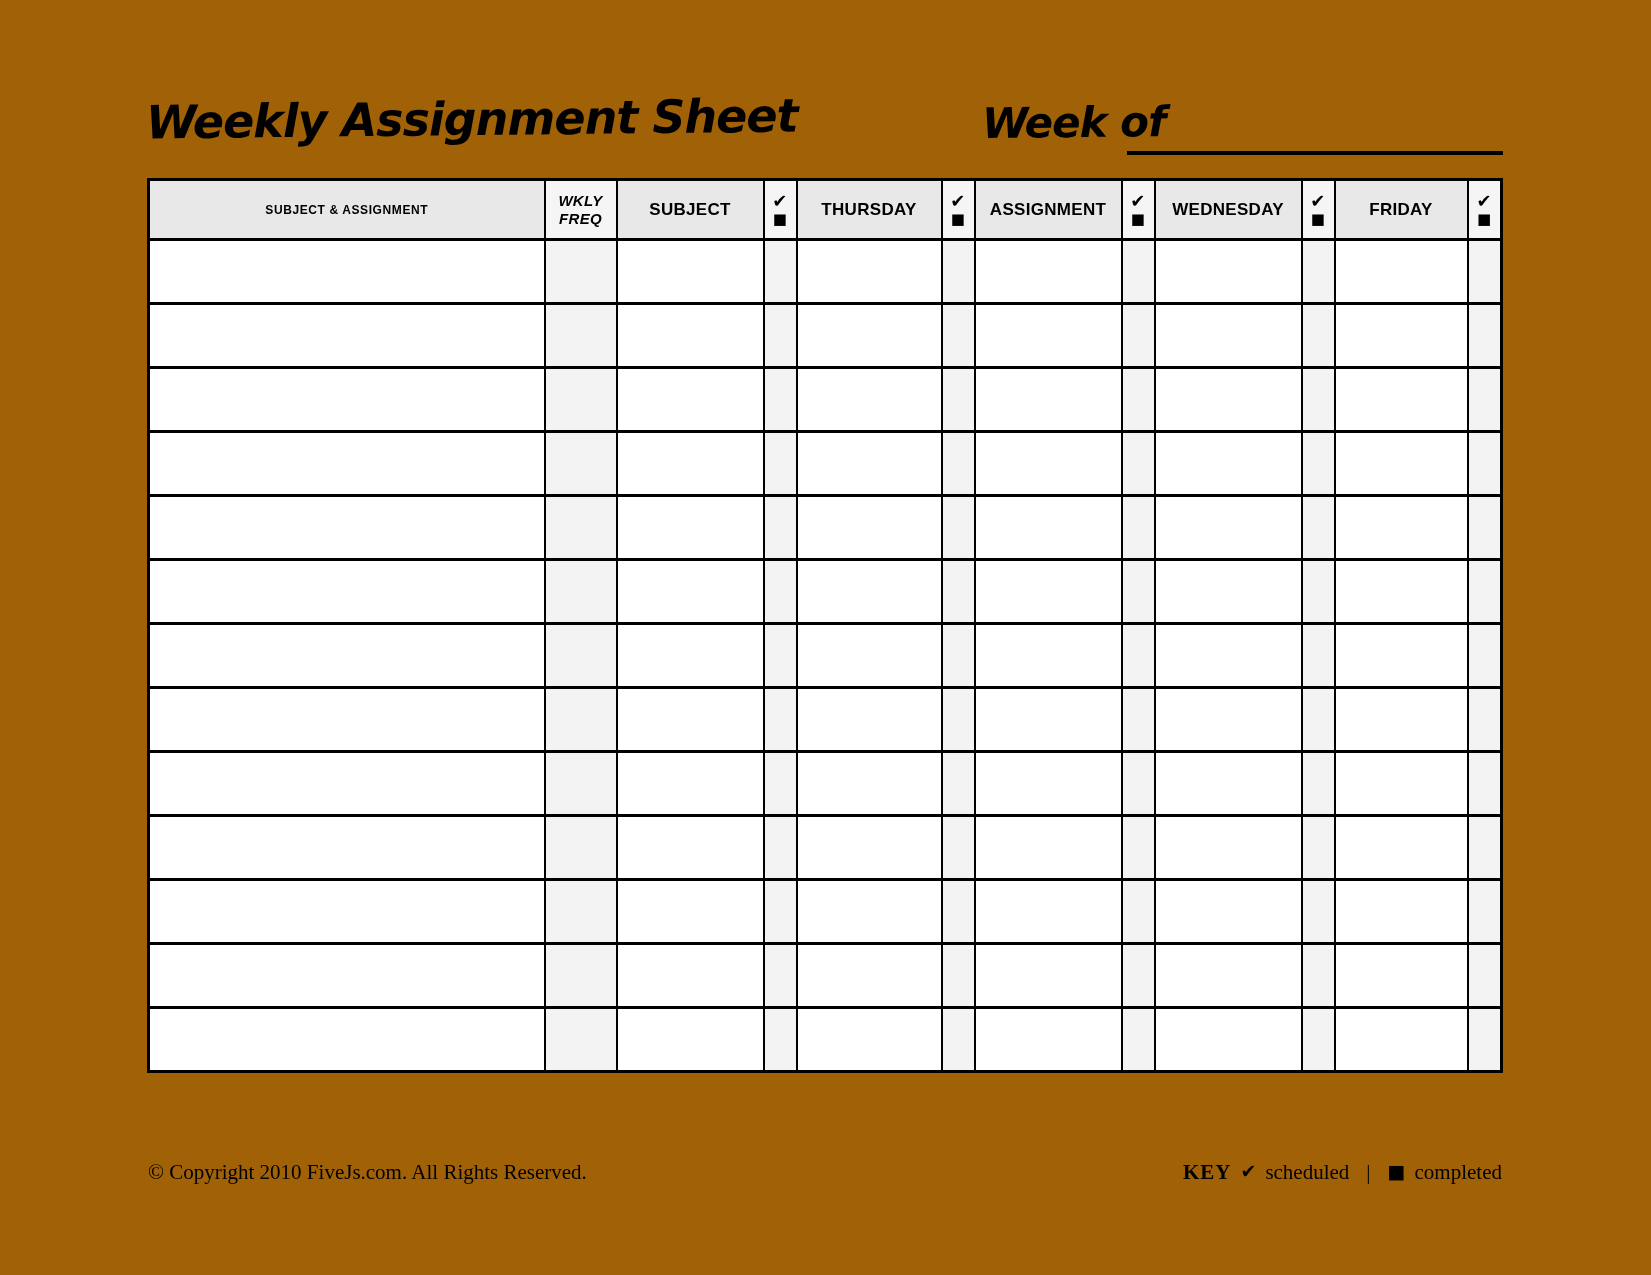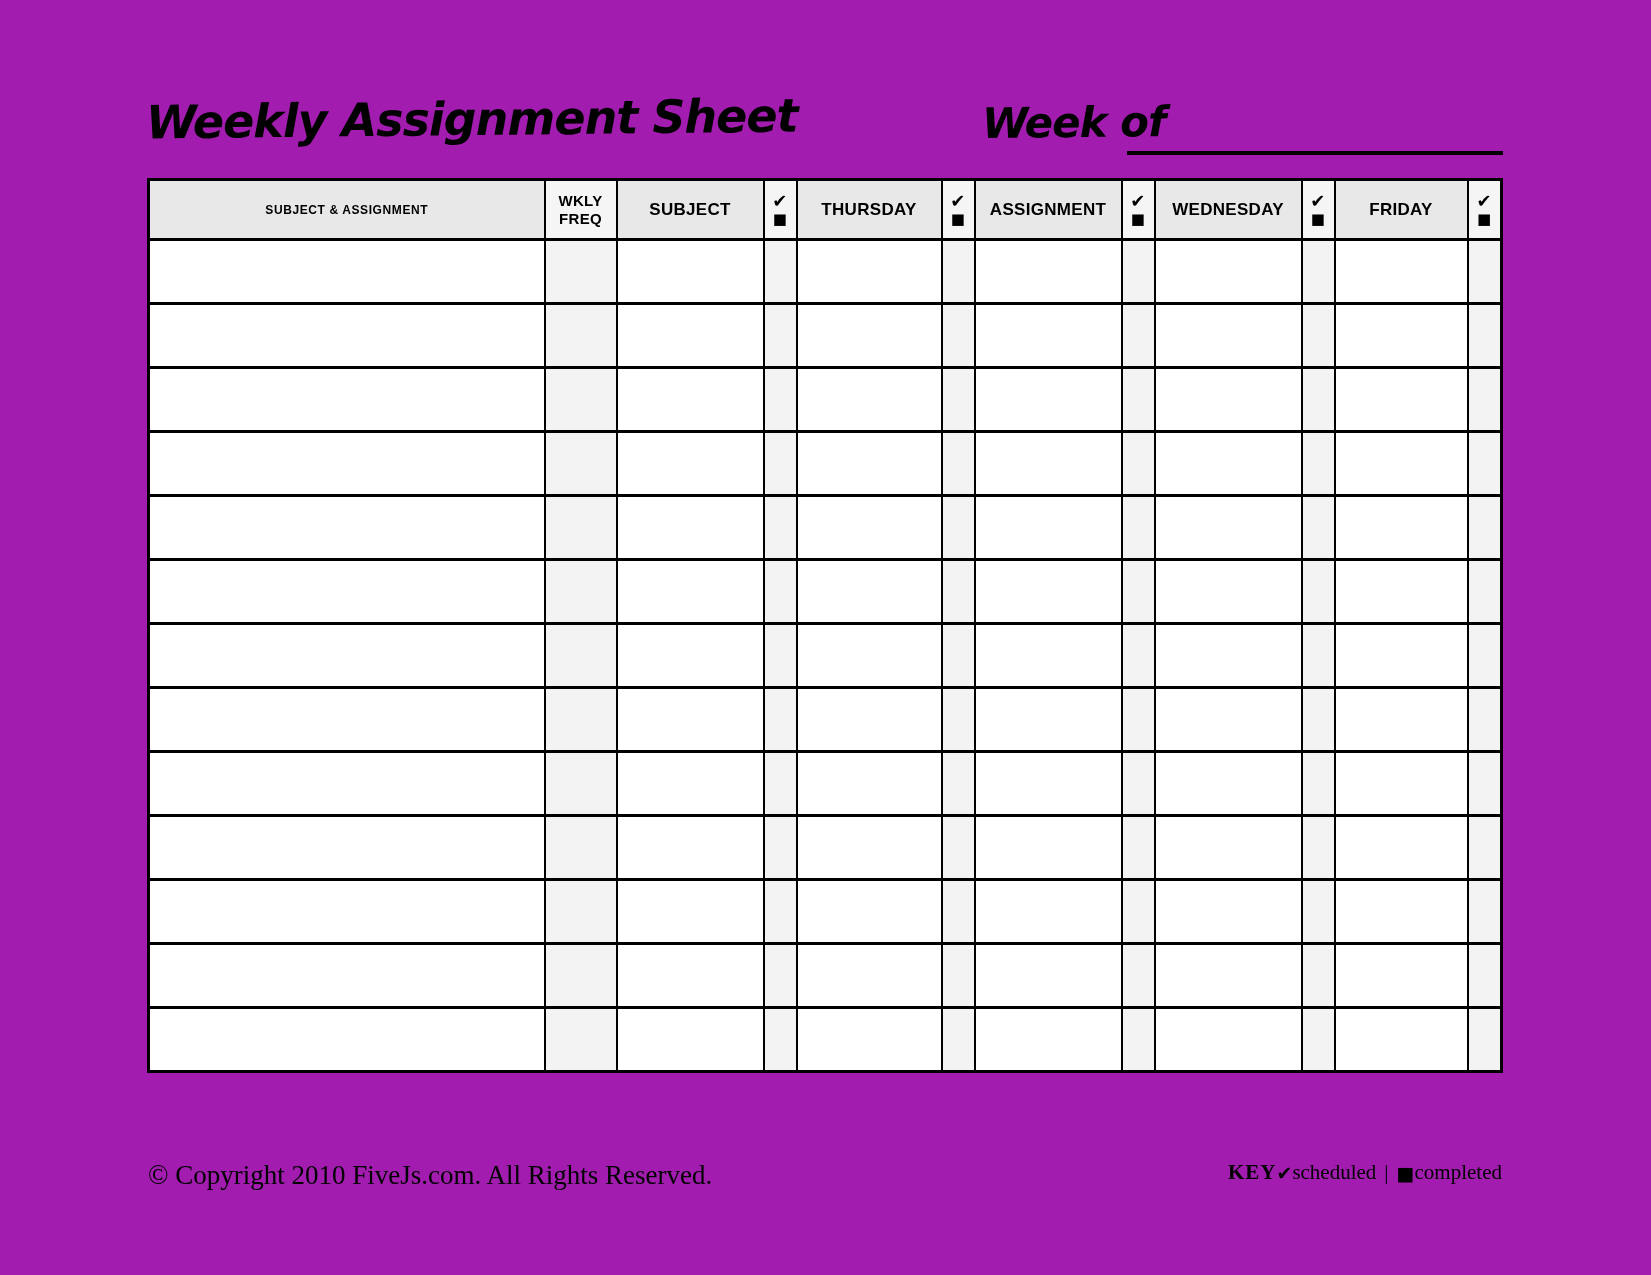--- a/index.html
+++ b/index.html
@@ -15,21 +15,21 @@
     width: 1651px;
     height: 1275px;
     background: #ffffff;
     font-family: "Liberation Sans", sans-serif;
     color: var(--text-color);
   }
   .page {
     position: relative;
     width: 1651px;
     height: 1275px;
-    background: #a21caf;
+    background: #a16207;
     overflow: hidden;
   }
 
   
   .sheet-title {
     position: absolute;
     left: 146px;
     top: 92px;
     font-family: "DejaVu Sans", sans-serif;
     font-style: italic;
@@ -86,20 +86,21 @@
     font-size: 17px;
     letter-spacing: 0.3px;
     color: var(--text-color);
   }
   .sheet thead th.subject-h { font-size: 12px; letter-spacing: 0.6px; }
   .sheet thead th.wkly-h {
     background: var(--check-header-bg);
     font-size: 15px;
     line-height: 1.15;
     padding: 0 8px;
+    font-style: italic;
   }
   .sheet thead th.chk-h {
     background: var(--check-header-bg);
     padding: 2px 0 3px 0;
   }
   .chk-h .chk-mark {
     display: block;
     font-family: "DejaVu Sans", sans-serif;
     font-size: 18px;
     font-weight: bold;
@@ -122,33 +123,33 @@
   col.c-fri     { width: 133px; }
   col.c-chk     { width: 33px; }
   col.c-chk-end { width: 34px; }
 
   
   .copyright {
     position: absolute;
     left: 148px;
     top: 1160px;
     font-family: "Liberation Serif", serif;
-    font-size: 27px;
+    font-size: 21px;
     white-space: nowrap;
   }
   .key-legend {
     position: absolute;
     right: 149px;
     top: 1160px;
     font-family: "Liberation Serif", serif;
     font-size: 21px;
     white-space: nowrap;
     display: flex;
-    align-items: center;
-    gap: 0;
+    align-items: flex-start;
+    gap: 9px;
     margin-left: 7px;
   }
   .key-legend .key-word {
     font-weight: bold;
     letter-spacing: 1px;
   }
   .key-legend .sym {
     font-family: "DejaVu Sans", sans-serif;
     font-size: 19px;
     font-weight: bold;

